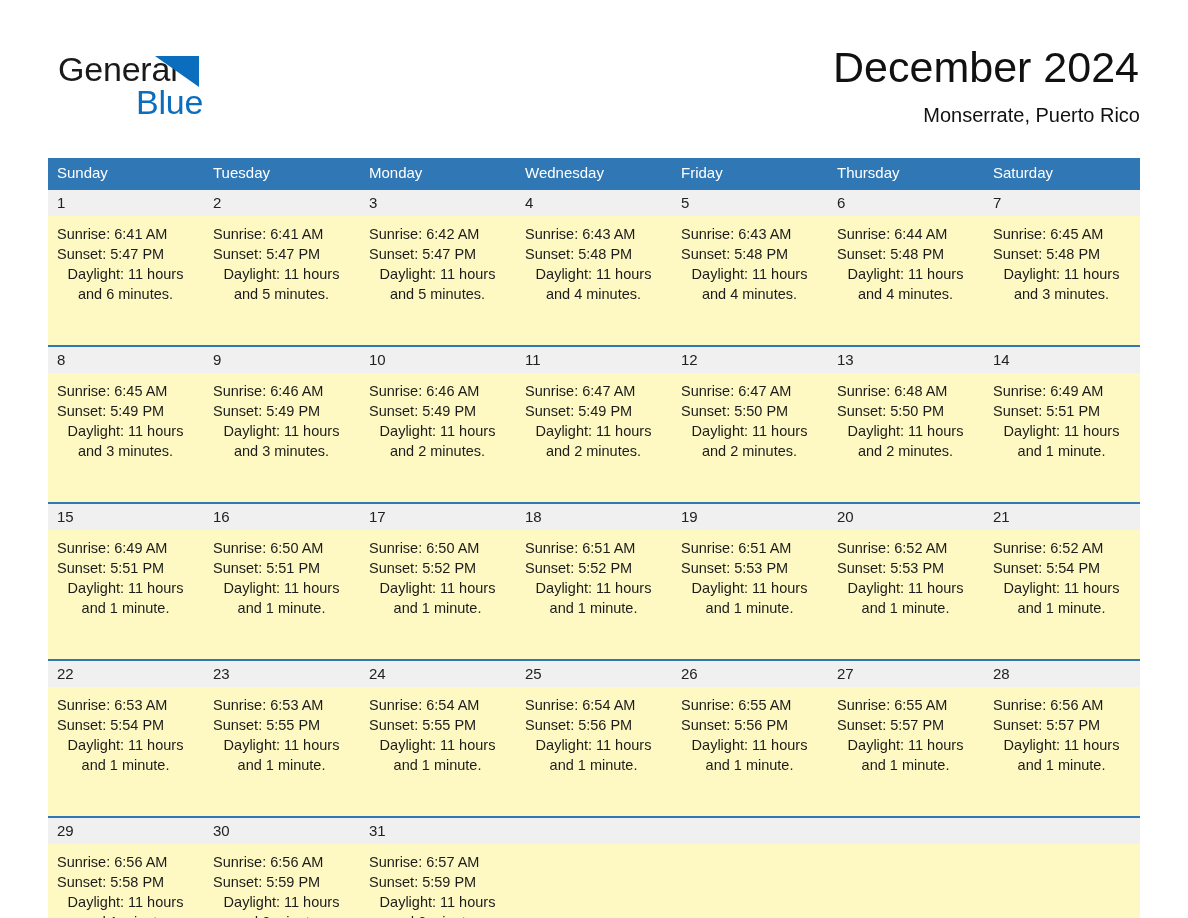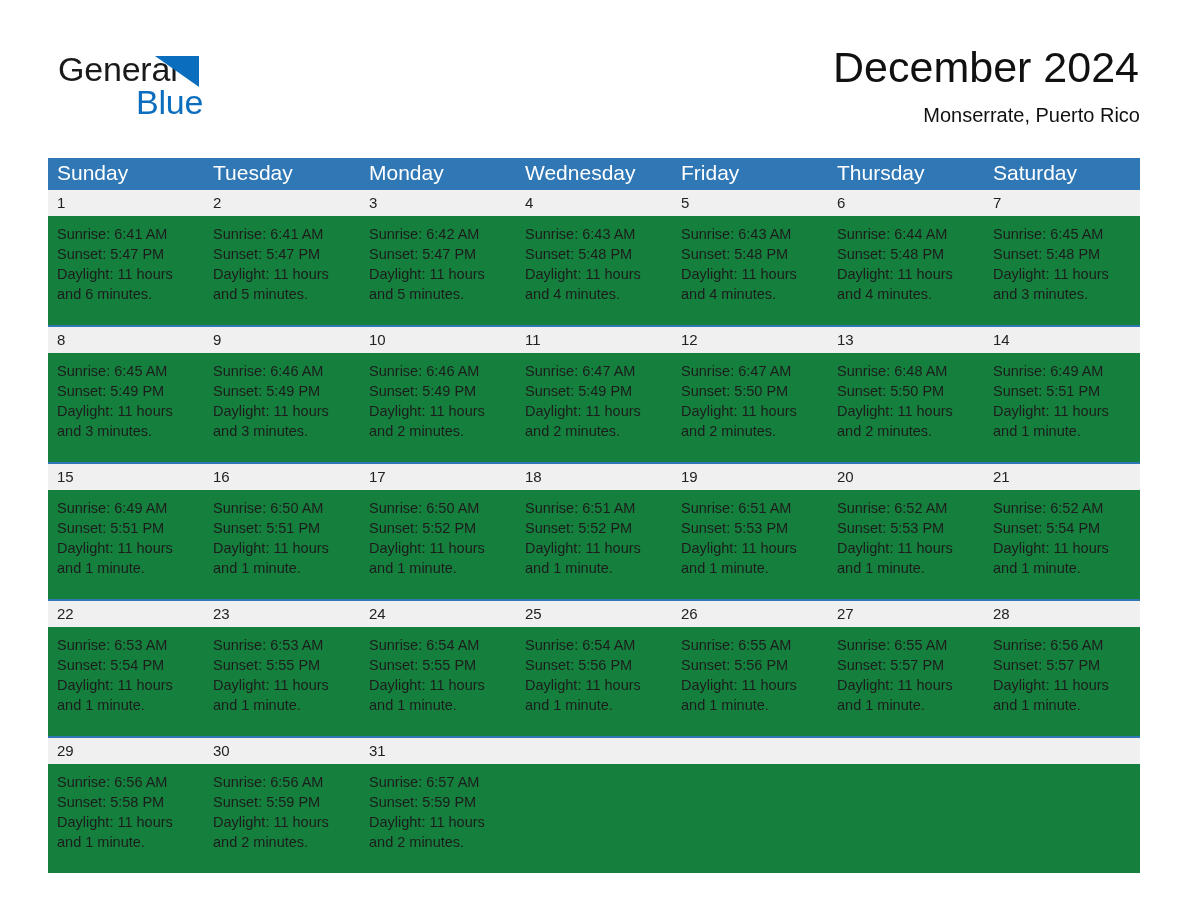--- a/index.html
+++ b/index.html
@@ -100,21 +100,21 @@
   .dow-row {
     display: flex;
     width: 100%;
     background: #2f77b5;
     height: 30px;
   }
   .dow-cell {
     flex: 1 1 0;
     min-width: 0;
     color: #ffffff;
-    font-size: 21px;
+    font-size: 15px;
     line-height: 30px;
     padding-left: 9px;
     white-space: nowrap;
     overflow: hidden;
   }
 
   .week {
     width: 100%;
     border-top: 2px solid #2f77b5;
   }
@@ -133,40 +133,41 @@
     font-size: 15px;
     line-height: 26px;
     color: #222222;
     padding-left: 9px;
     white-space: nowrap;
     overflow: hidden;
   }
   .week-body {
     display: flex;
     width: 100%;
-    background: #15803d;
-    height: 109px;
+    background: #fef9c3;
+    height: 129px;
   }
   .info-cell {
     flex: 1 1 0;
     min-width: 0;
     padding: 8px 10px 0 9px;
     overflow: hidden;
   }
   .info-line {
     font-size: 14.5px;
     line-height: 20px;
     color: #1c1c1c;
     white-space: nowrap;
   }
   .info-daylight {
     font-size: 14.5px;
     line-height: 20px;
     color: #1c1c1c;
     white-space: normal;
+    text-align: center;
   }
   .empty-cell { }
 </style>
 </head>
 <body>
 
 <div class="page">
 
   <div class="header">
 

